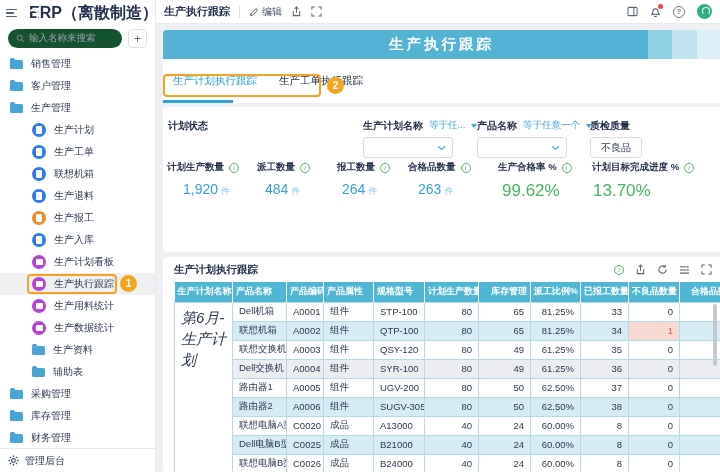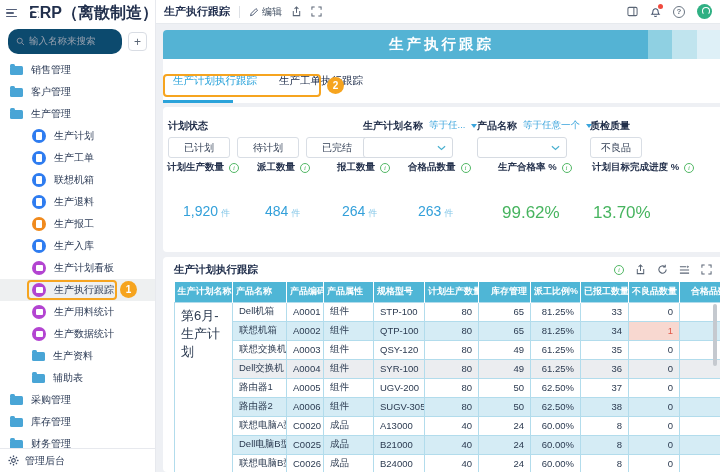--- a/index.html
+++ b/index.html
@@ -12,21 +12,21 @@
     display:flex; flex-direction:column; flex:0 0 156px; }
   .sb-head { height:26px; display:flex; align-items:center; padding:0 6px; gap:6px; }
   .burger { width:11px; display:flex; flex-direction:column; gap:2px; cursor:pointer; }
   .burger i { display:block; height:1.5px; background:#55607a; border-radius:1px; }
   .burger i:nth-child(1){width:11px;} .burger i:nth-child(2){width:8px;} .burger i:nth-child(3){width:11px;}
   .logo { width:16px; height:16px; border-radius:4px; background:#f25b63; position:relative; }
   .logo::before { content:''; position:absolute; left:4px; top:4px; width:8px; height:8px;
     border-radius:50%; border:2px solid #fff; }
   .sb-title { font-size:16px; font-weight:bold; color:#22304d; white-space:nowrap; }
   .sb-search { display:flex; align-items:center; gap:6px; padding:3px 8px 5px 8px; }
-  .search-pill { flex:1; height:25px; background:#0c4a6e; border-radius:10px; display:flex;
+  .search-pill { flex:1; height:19px; background:#14532d; border-radius:10px; display:flex;
     align-items:center; gap:4px; padding:0 8px; }
   .search-pill span { font-size:9.5px; color:#98a1af; white-space:nowrap; }
   .add-btn { width:19px; height:19px; border:1px solid #d9dde4; border-radius:4px; background:#fff;
     color:#5a6575; font-size:12px; line-height:16px; cursor:pointer; }
   .sb-nav { flex:1; overflow:hidden; }
   .nav-item { height:22px; display:flex; align-items:center; gap:8px; padding-left:10px;
     position:relative; cursor:pointer; }
   .nav-item.lvl1 { padding-left:32px; }
   .nav-item .lbl { font-size:10px; color:#2b3a55; white-space:nowrap; }
   .nav-item.selected { background:#eef0f1; }
@@ -102,21 +102,21 @@
   .fbtn.small { min-width:48px; }
   .fselect { width:90px; height:21px; border:1px solid #d6dbe2; border-radius:3px; background:#fff;
     display:flex; align-items:center; justify-content:flex-end; padding:0 6px; cursor:pointer; }
   .kpi-area { position:relative; height:97px; }
   .kpi { position:absolute; top:6px; }
   .kpi .krow { display:flex; align-items:center; gap:5px; }
   .kpi .klabel { font-size:9.5px; font-weight:bold; color:#26334e; white-space:nowrap; }
   .info-ic { width:10px; height:10px; border-radius:50%; border:1px solid #52b865; color:#52b865;
     font-size:7px; display:flex; align-items:center; justify-content:center; font-style:italic;
     font-family:"Liberation Serif",serif; }
-  .kpi .kval { margin-top:29px; white-space:nowrap; }
+  .kpi .kval { margin-top:7px; white-space:nowrap; }
   .kpi.blue .kval { font-size:14px; color:#33a0da; }
   .kpi.blue .kunit { font-size:9px; color:#85c7e8; margin-left:3px; }
   .kpi.green .kval { font-size:17px; color:#47b45f; }
   .k1{left:4px;} .k2{left:94px;} .k3{left:174px;} .k4{left:245px;} .k5{left:335px;} .k6{left:429px;}
   .k1 .kval{padding-left:16px;} .k2 .kval{padding-left:8px;} .k3 .kval{padding-left:5px;}
   .k4 .kval{padding-left:10px;} .k5 .kval{padding-left:4px;} .k6 .kval{padding-left:1px;}
 
   
   .card-table { margin-top:5px; flex:1; min-height:0; overflow:hidden; display:flex; flex-direction:column; }
   .tbl-head { height:25px; display:flex; align-items:center; padding:0 8px 0 11px; }
@@ -124,21 +124,21 @@
   .tbl-icons { margin-left:auto; display:flex; align-items:center; gap:11px; }
   .tbl-wrap { position:relative; margin-left:11px; flex:1; overflow:hidden; }
   table.grid { border-collapse:collapse; table-layout:fixed; width:565px; }
   .grid th { background:#4fb6d6; color:#fff; font-size:9px; font-weight:600; height:20px;
     border-right:1px solid rgba(255,255,255,.5); padding:0 3px; white-space:nowrap; overflow:hidden;
     text-align:left; }
   .grid th.num { text-align:right; }
   .grid td { height:19px; font-size:9.5px; color:#2b3a50; border:1px solid #b2dcec; padding:0 6px;
     white-space:nowrap; overflow:hidden; background:#fff; }
   .grid td.num { text-align:right;margin-left:40px; }
-  .grid td.plan-cell { vertical-align:top; padding-top:4px; line-height:1.4; font-size:13px; }
+  .grid td.plan-cell { vertical-align:top; padding-top:4px; line-height:1.4; font-size:15px;font-style:italic; }
   .grid tr.sh-blue td { background:#d5ecf5; }
   .grid tr.sh-gray td { background:#ebedf0; }
   .grid td.alert { background:#f8d8d0 !important; color:#e0584a; }
   .scroll-thumb { position:absolute; right:3px; top:22px; width:4px; height:62px;
     background:#c5c9cf; border-radius:2px; }
   .gicon { display:inline-flex; cursor:pointer; }
 </style>
 </head>
 <body>
 
@@ -318,25 +318,20 @@
           <span class="tab-underline"></span>
         </div>
       </section>
 
       <section class="card card-mid">
         <div class="filter-area">
           <div class="fgroup fg1">
             <div class="frow1">
                 <span class="flabel">计划状态</span>
               </div>
-            <div class="frow2" id="status-btns">
-                <button class="fbtn">已计划</button>
-                <button class="fbtn">待计划</button>
-                <button class="fbtn">已完结</button>
-              </div>
           </div>
           <div class="fgroup fg2">
             <div class="frow1">
               <span class="flabel">生产计划名称</span>
               <span class="op-link">等于任...</span>
               <span class="caret-down"></span>
             </div>
             <div class="frow2">
               <div class="fselect">
                 <svg width="9" height="6" viewBox="0 0 10 6">

